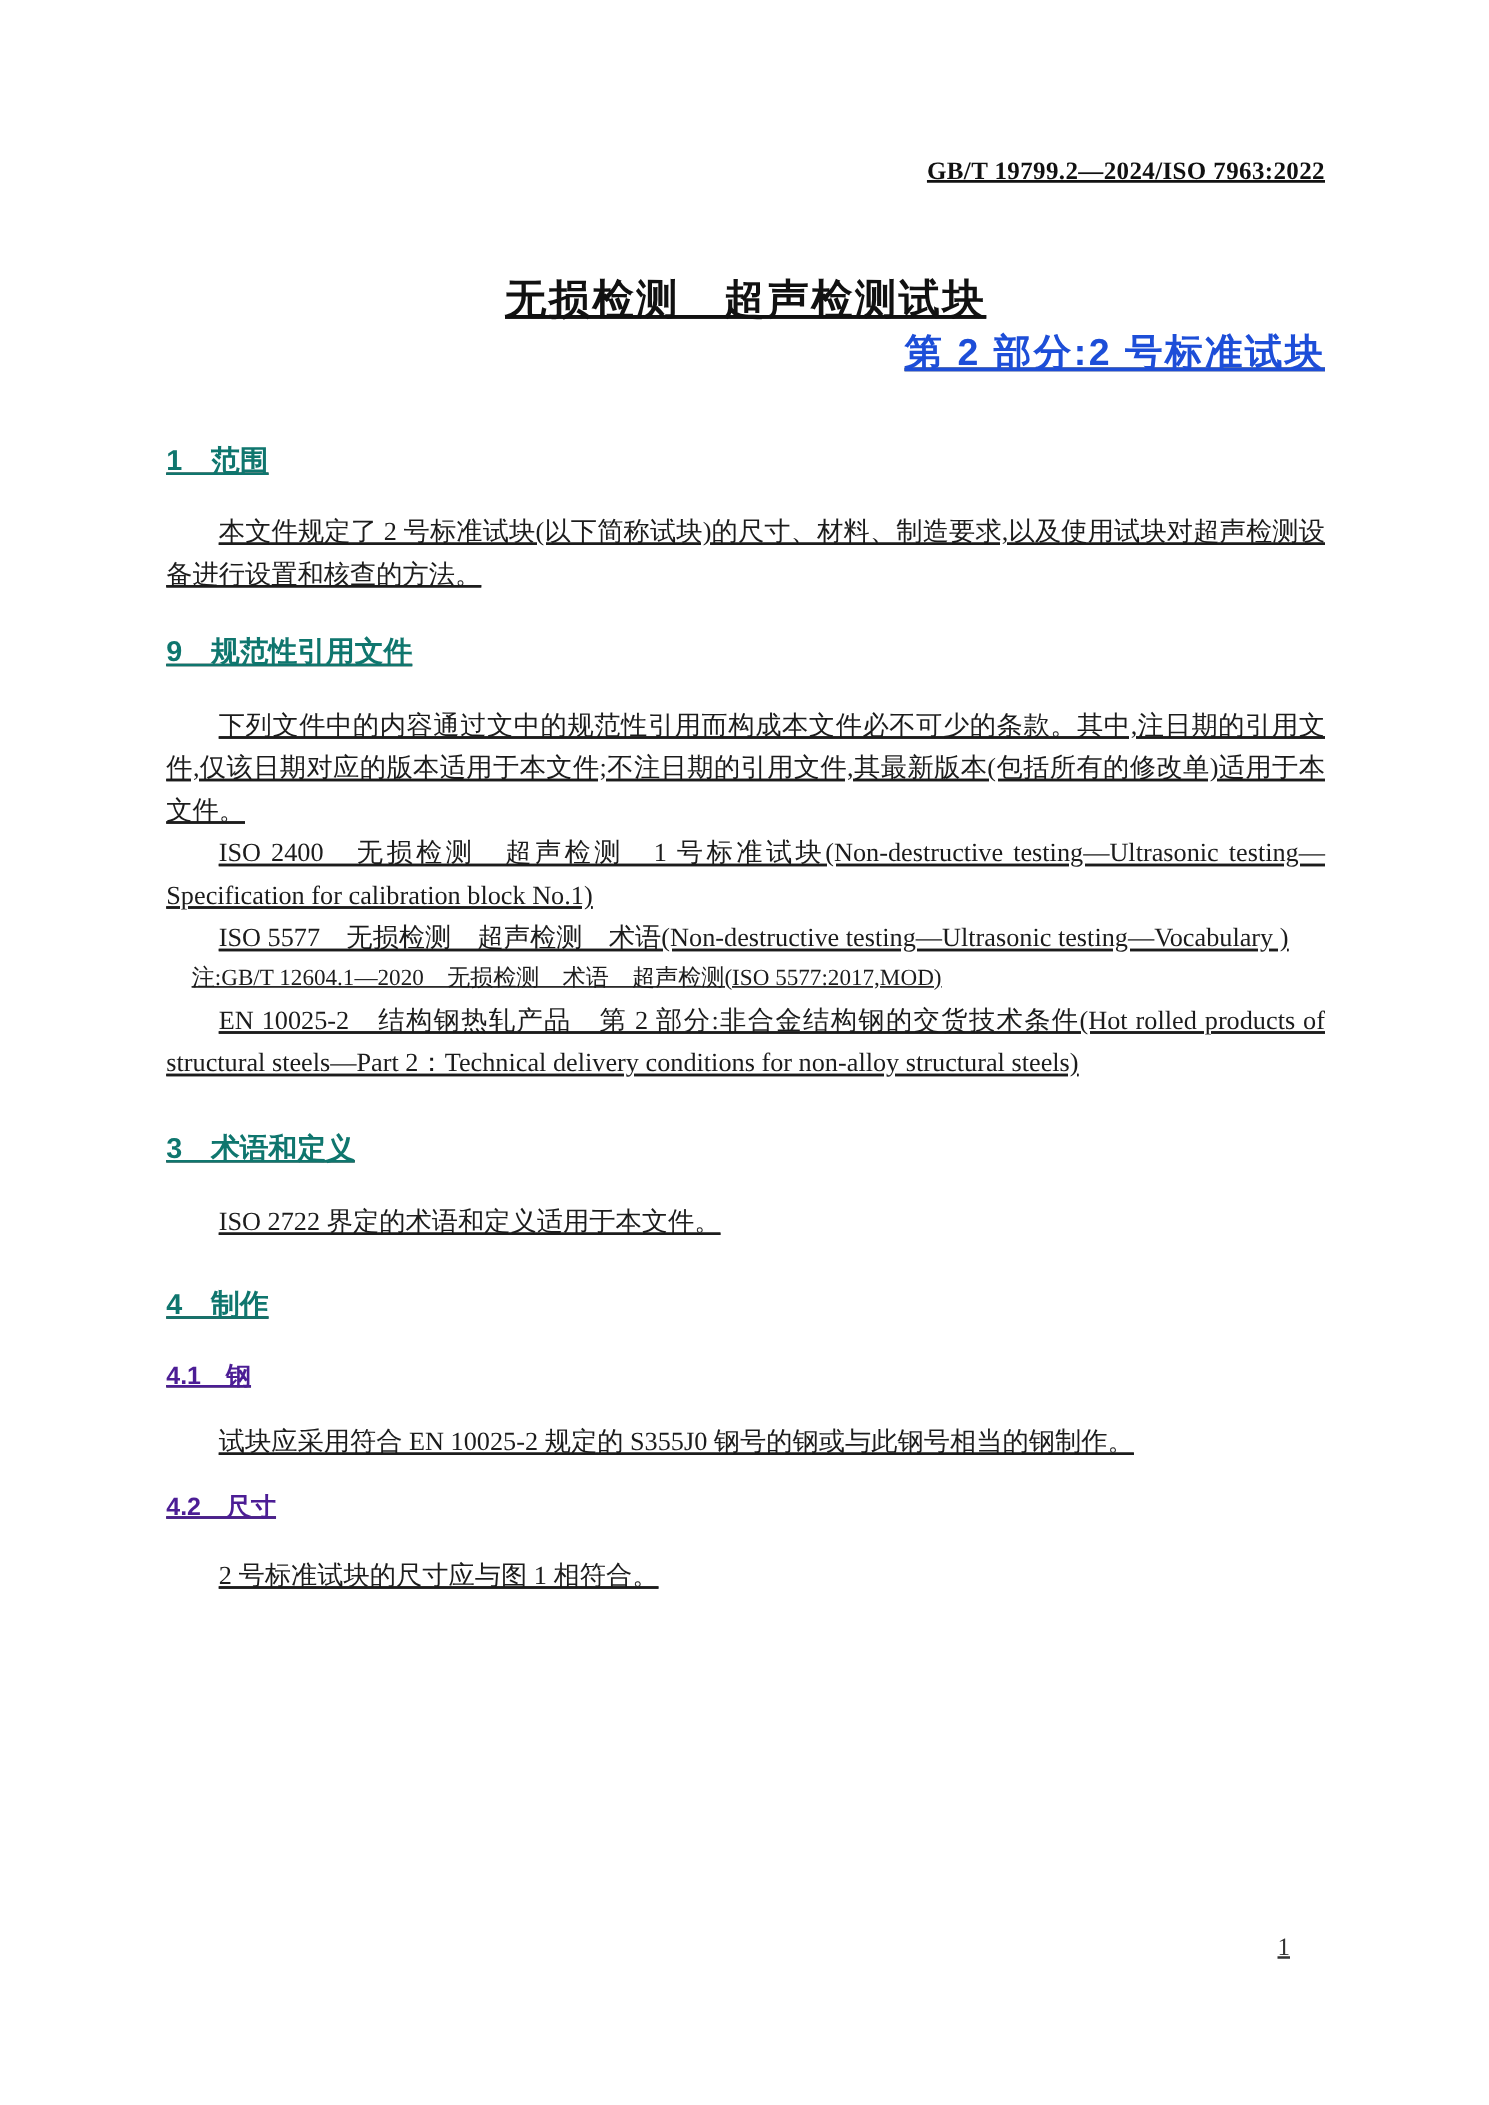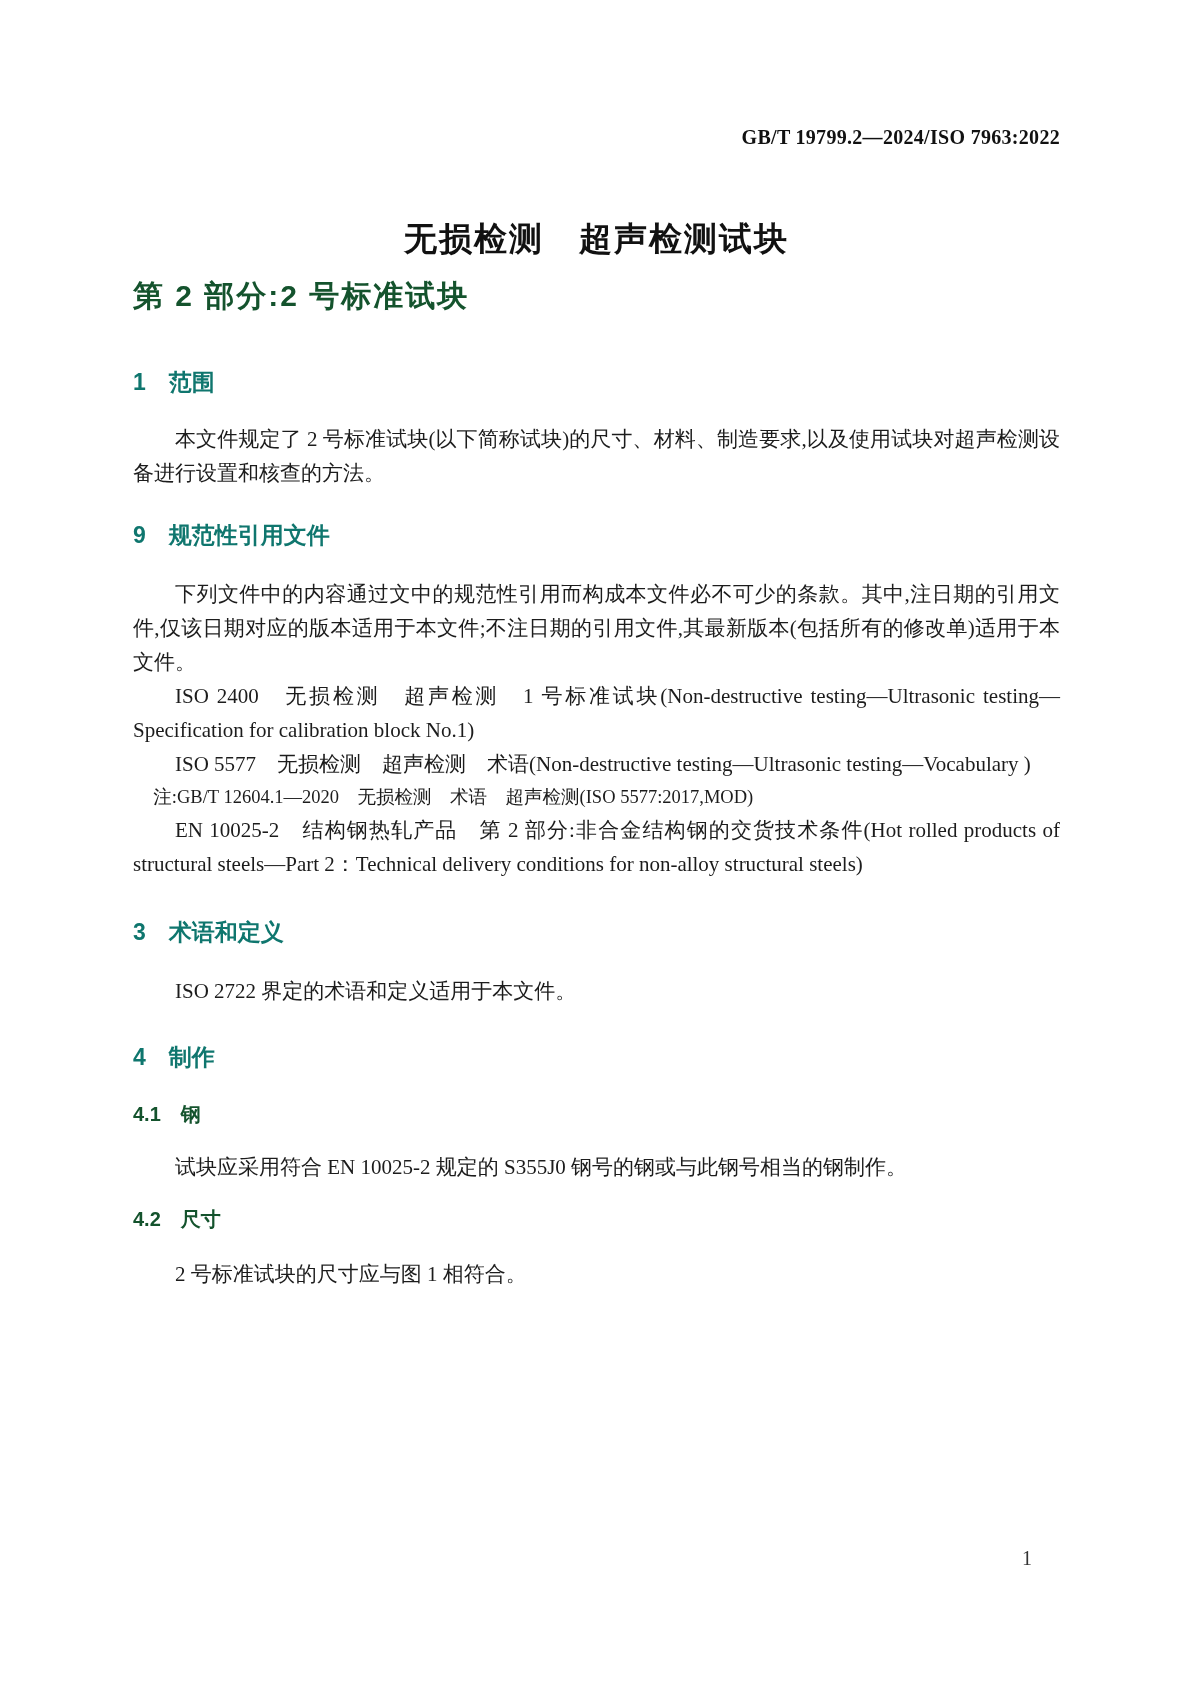--- a/index.html
+++ b/index.html
@@ -1,15 +1,15 @@
 <!DOCTYPE html>
 <html><head>
 <meta charset="utf-8">
 <style>
-  * { margin: 0; padding: 0; box-sizing: border-box; }
+  * { margin: 0; padding: 0; box-sizing: border-box; text-decoration: underline; }
   html, body { background: #ffffff; }
   body {
     width: 1191px;
     height: 1684px;
     font-family: "Liberation Serif", serif;
     color: #1c1c1c;
     position: relative;
   }
   .page {
     position: relative;
@@ -36,39 +36,38 @@
   .doc-title1 {
     margin-top: 68px;
     text-align: center;
     font-family: "Liberation Sans", sans-serif;
     font-weight: bold;
     font-size: 33px;
     letter-spacing: 2px;
     color: #111;
   }
   .doc-title2 {
-    margin-top: 14px;
-    text-align: left;
+    text-align: right;
     font-family: "Liberation Sans", sans-serif;
     font-weight: bold;
     font-size: 30px;
     letter-spacing: 2px;
-    color: #14532d;
+    color: #1d4ed8;
   }
   .sec-heading {
     font-family: "Liberation Sans", sans-serif;
     font-weight: bold;
     font-size: 23px;
     color: #0f766e;
   }
   .sub-heading {
     font-family: "Liberation Sans", sans-serif;
     font-weight: bold;
     font-size: 20px;
-    color: #14532d;
+    color: #4c1d95;
   }
   .body-p {
     font-size: 21px;
     line-height: 34px;
     text-align: justify;
     text-indent: 2em;
     color: #1c1c1c;
   }
   .ref-p {
     font-size: 21px;

